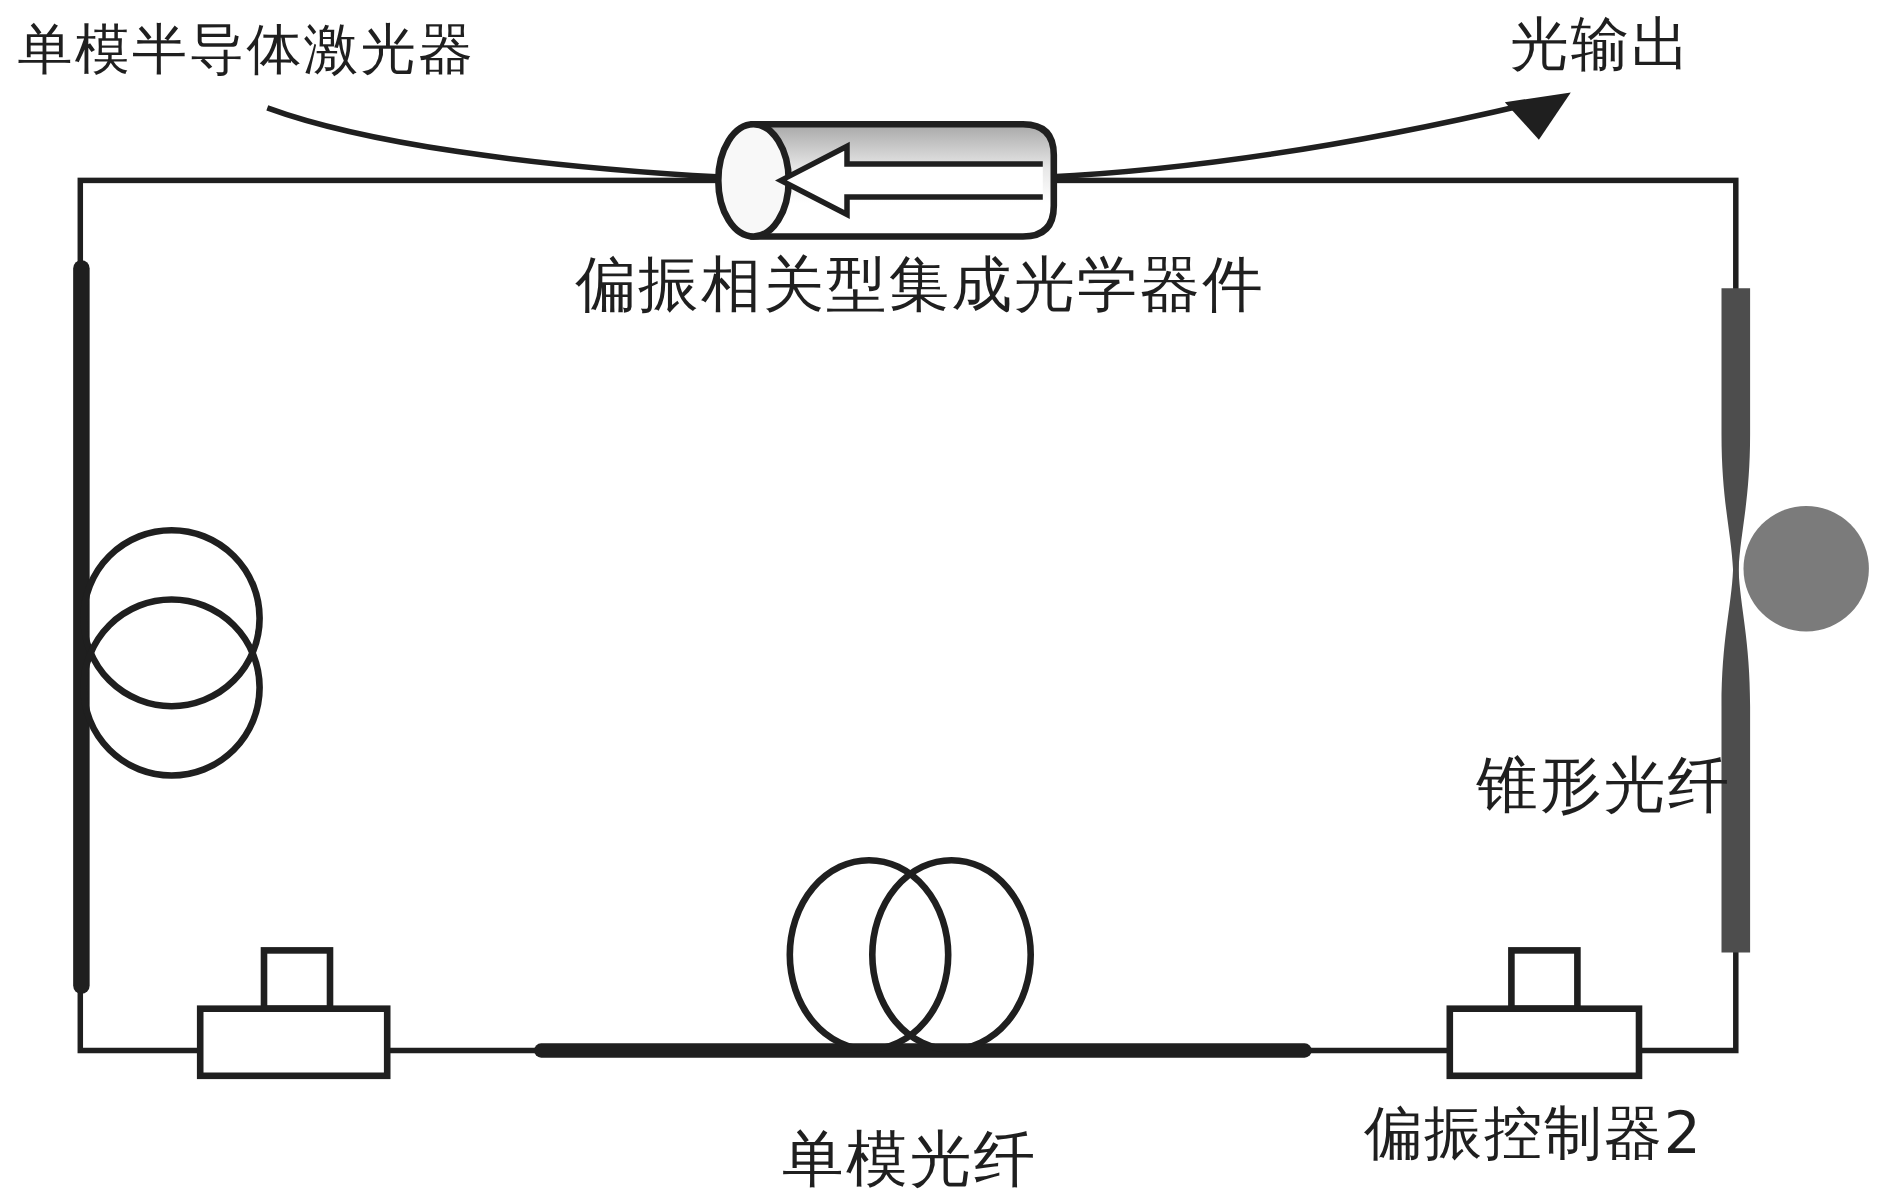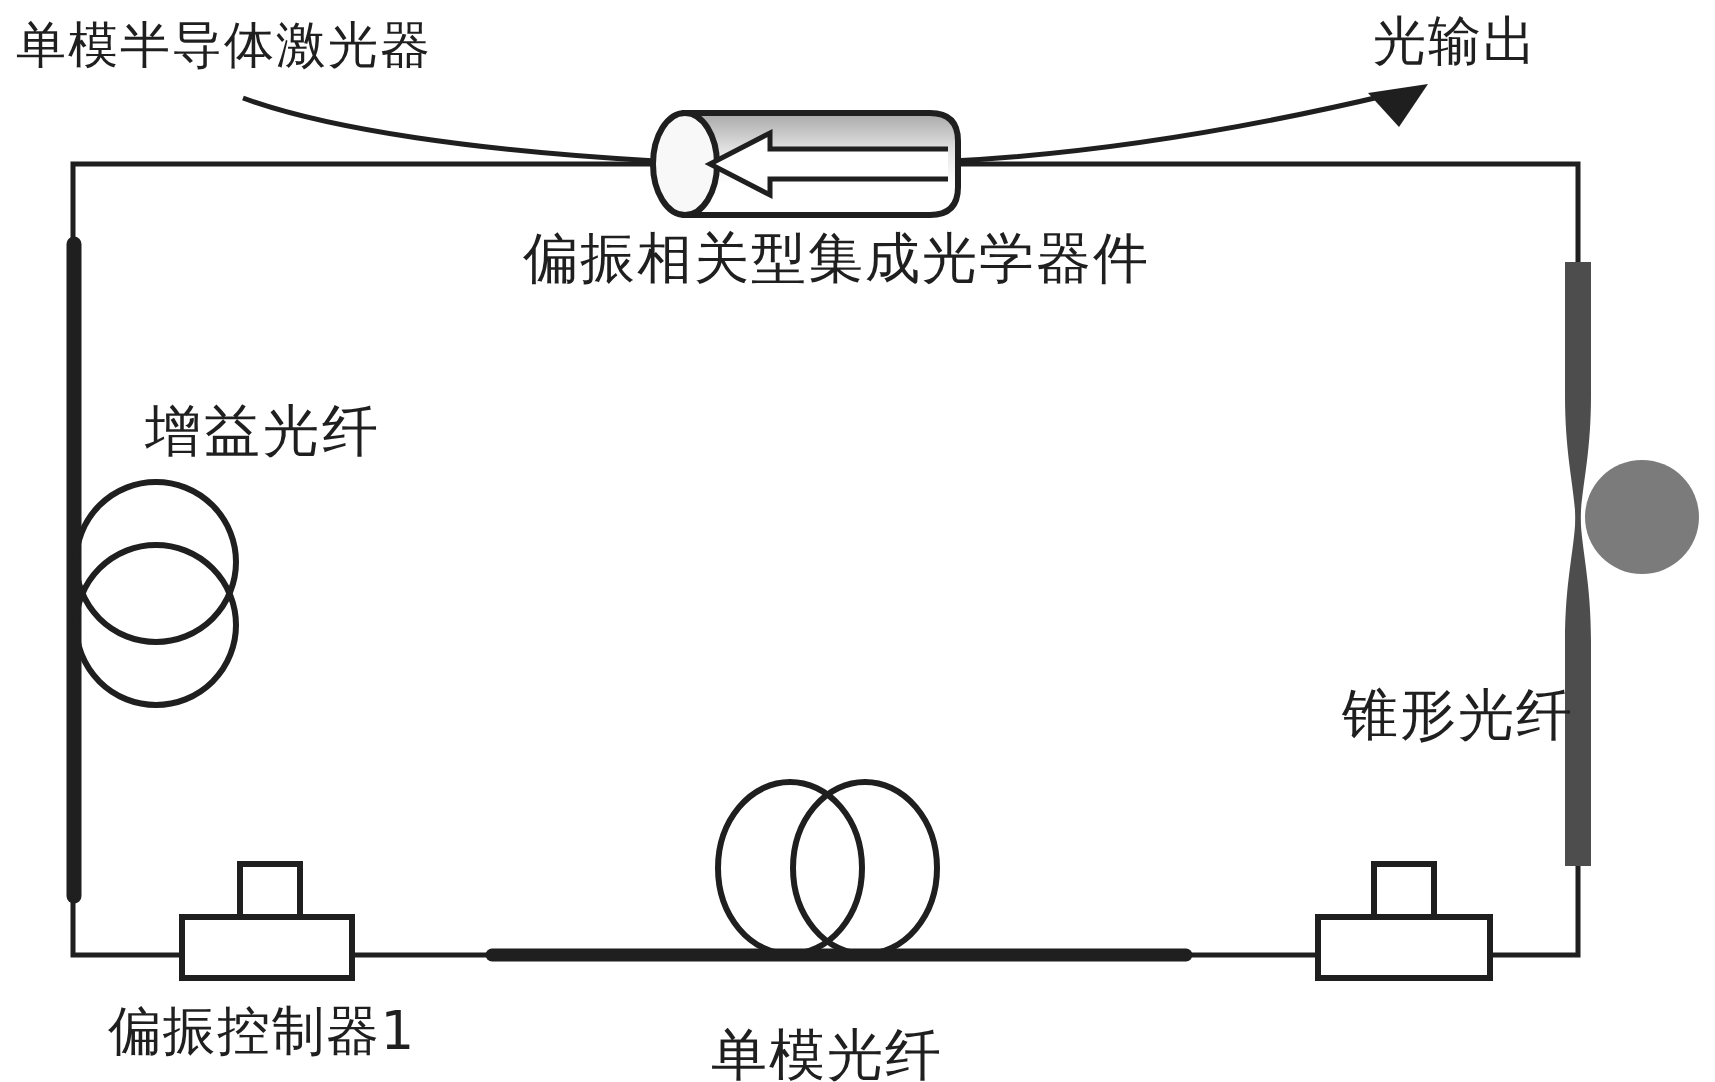--- a/index.html
+++ b/index.html
@@ -92,17 +92,16 @@
 
     <g fill="#ffffff" class="stroke-ink" stroke-width="6">
       <rect x="1374" y="864" width="60" height="53"></rect>
       <rect x="1318" y="917" width="172" height="61"></rect>
     </g>
   </svg>
 
   <div class="lbl lbl-laser">单模半导体激光器</div>
   <div class="lbl lbl-device">偏振相关型集成光学器件</div>
   <div class="lbl lbl-output">光输出</div>
-  <div class="lbl lbl-gain">增益光纤</div>
   <div class="lbl lbl-taper">锥形光纤</div>
-  <div class="lbl lbl-pc1">偏振控制器1</div>
   <div class="lbl lbl-smf">单模光纤</div>
+  <div class="lbl lbl-pc2">偏振控制器2</div>
 </div>
 
 </body></html>

